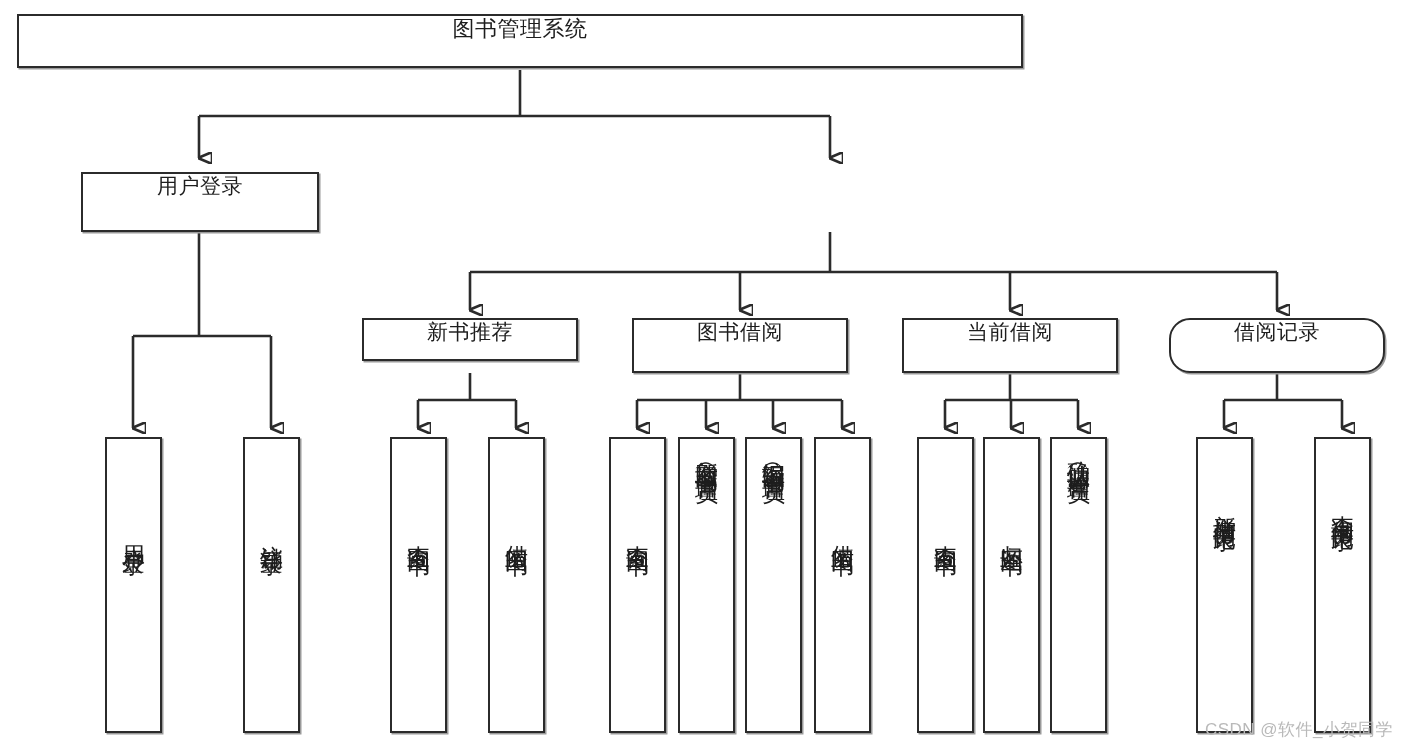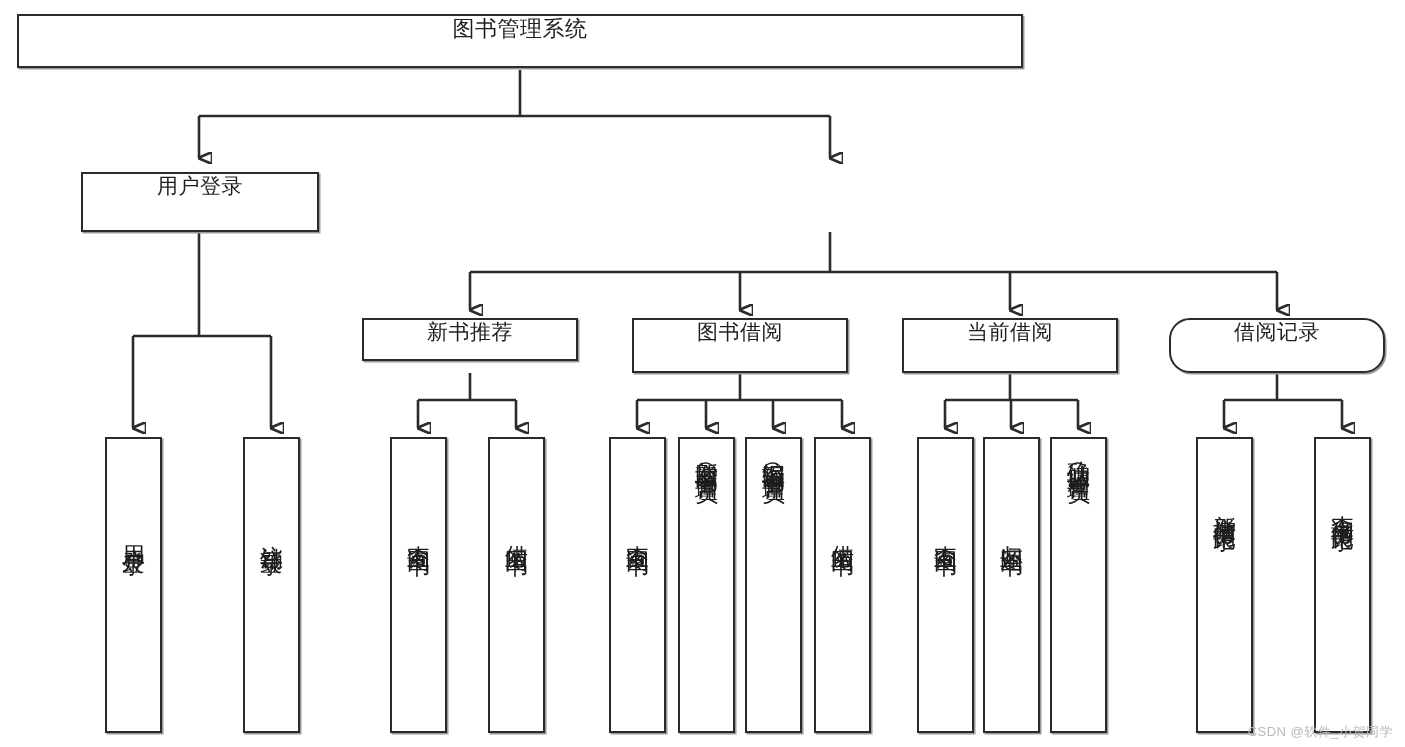--- a/index.html
+++ b/index.html
@@ -61,21 +61,21 @@
   }
   svg#wires path, svg#wires line {
     stroke: #2b2b2b;
     stroke-width: 2.6;
     fill: none;
   }
   .watermark {
     position: absolute;
     right: 12px;
     bottom: 6px;
-    font-size: 13px;
+    font-size: 17px;
     color: #b9b9b9;
     letter-spacing: 0.5px;
     white-space: nowrap;
   }
 </style>
 </head>
 <body>
 
 <div id="canvas">
 

